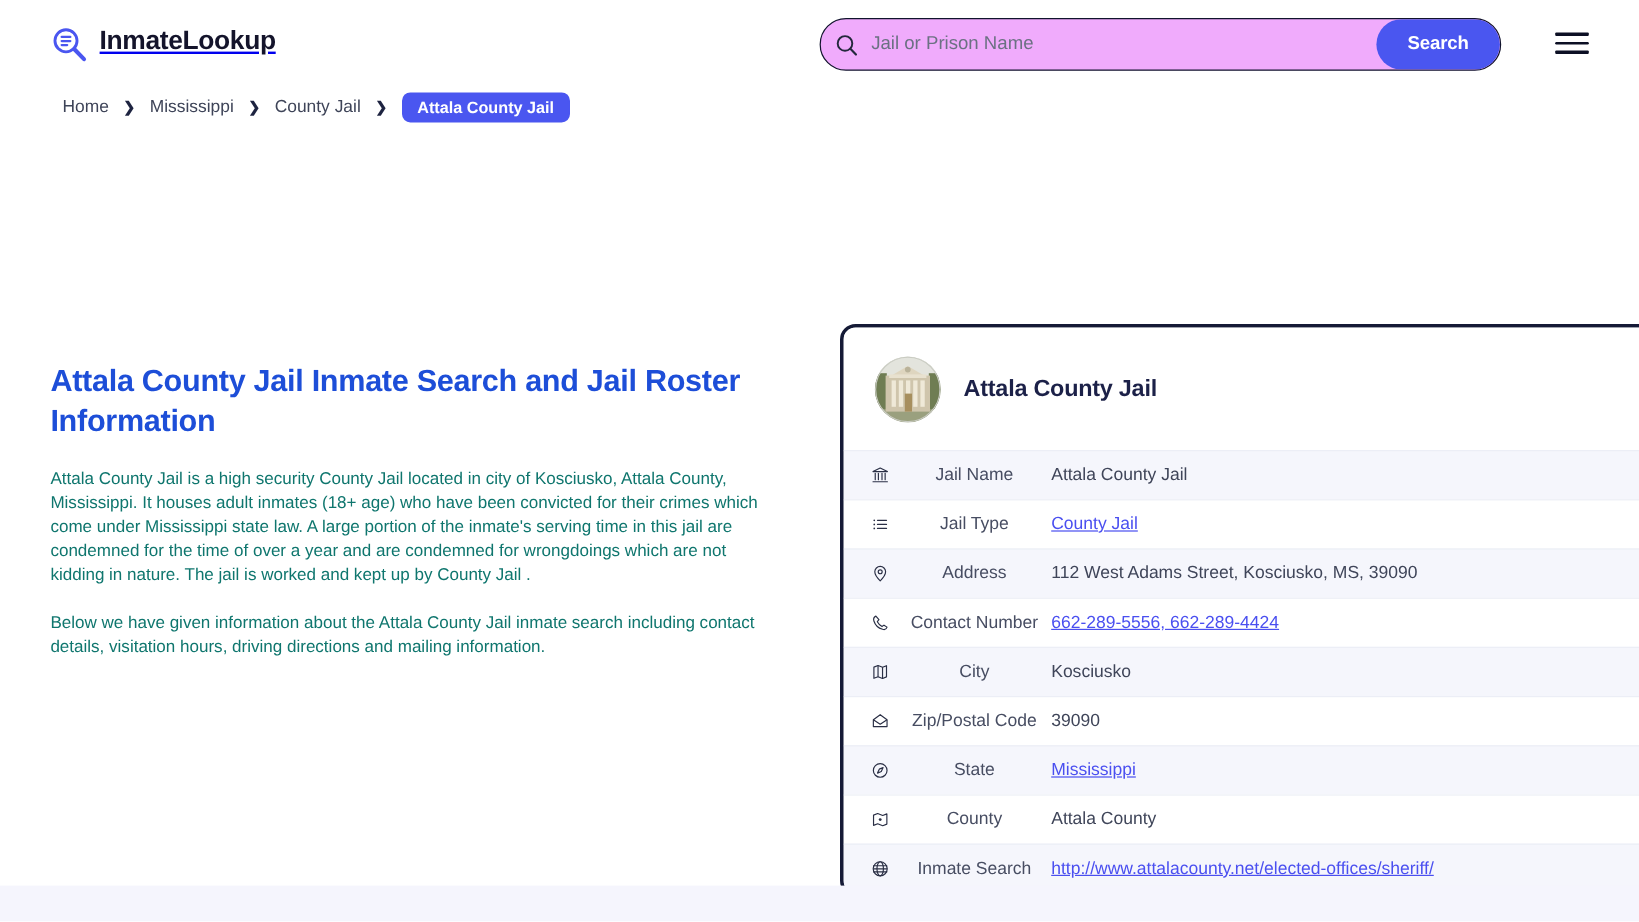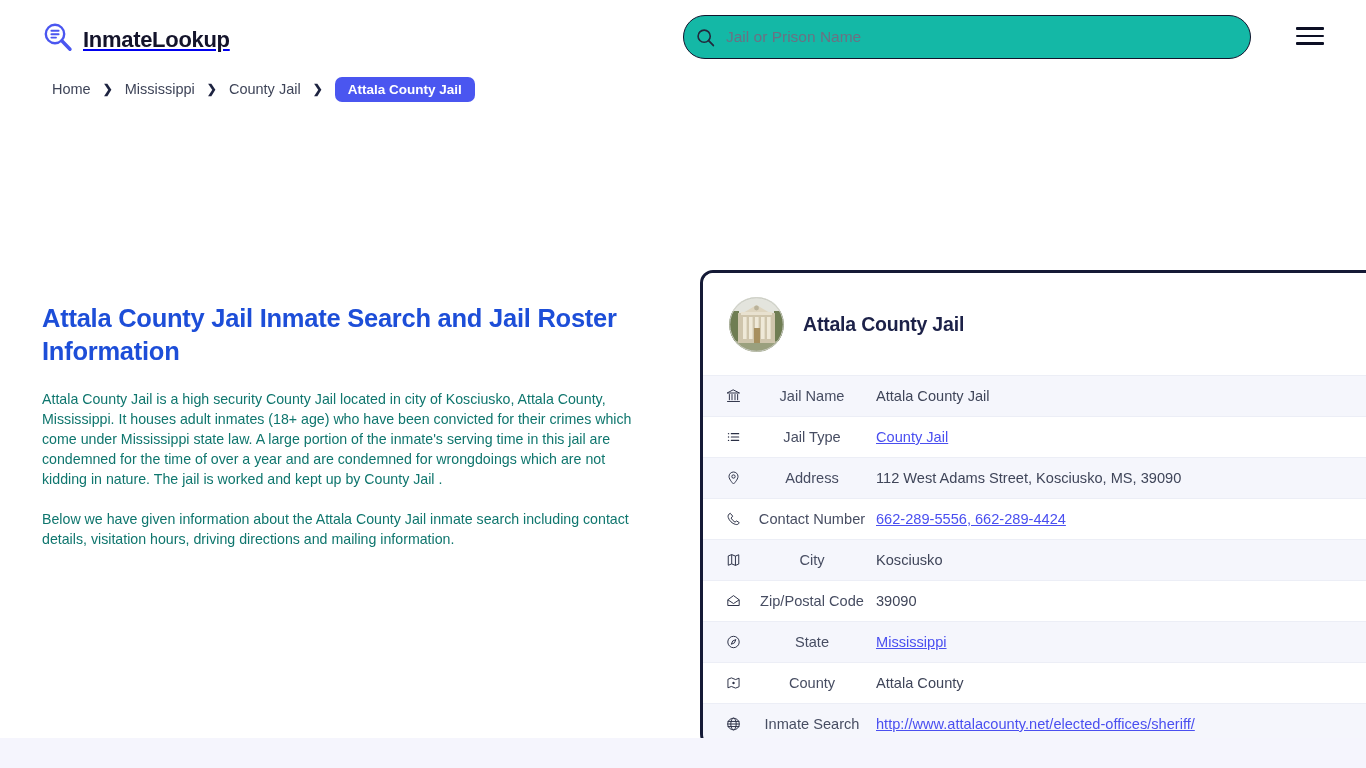--- a/index.html
+++ b/index.html
@@ -22,21 +22,21 @@
     height: 74px;
     display: flex;
     align-items: center;
     padding: 0 24px 0 42px;
     background: #ffffff;
     position: relative;
   }
 
   .brand {
     display: flex;
-    align-items: flex-end;
+    align-items: flex-start;
     gap: 9px;
     flex-shrink: 0;
   }
 
   .brand-mark {
     width: 32px;
     height: 32px;
     position: relative;
     display: block;
   }
@@ -50,21 +50,21 @@
   }
 
   .header-spacer { flex: 1; }
 
   
   .searchbar {
     width: 568px;
     height: 44px;
     border: 1.6px solid #11142d;
     border-radius: 24px;
-    background: #14b8a6;
+    background: #f0abfc;
     display: flex;
     overflow: hidden;
     position: absolute;
     left: 683px;
     top: 15px;
   }
 
   .search-icon-wrap {
     width: 42px;
     display: flex;
@@ -291,20 +291,21 @@
   <div class="header-spacer"></div>
 
   <div class="searchbar">
     <span class="search-icon-wrap">
       <svg width="19" height="19" viewBox="0 0 20 20">
         <circle cx="8.6" cy="8.6" r="6.4" fill="none" stroke="#23283c" stroke-width="1.7"></circle>
         <line x1="13.3" y1="13.3" x2="18.2" y2="18.4" stroke="#23283c" stroke-width="1.9" stroke-linecap="round"></line>
       </svg>
     </span>
     <input class="search-input" type="text" placeholder="Jail or Prison Name" style="">
+    <button class="search-btn">Search</button>
   </div>
 
   <div class="hamburger">
     <span></span>
     <span></span>
     <span></span>
   </div>
 </header>
 
 <nav class="breadcrumb">

